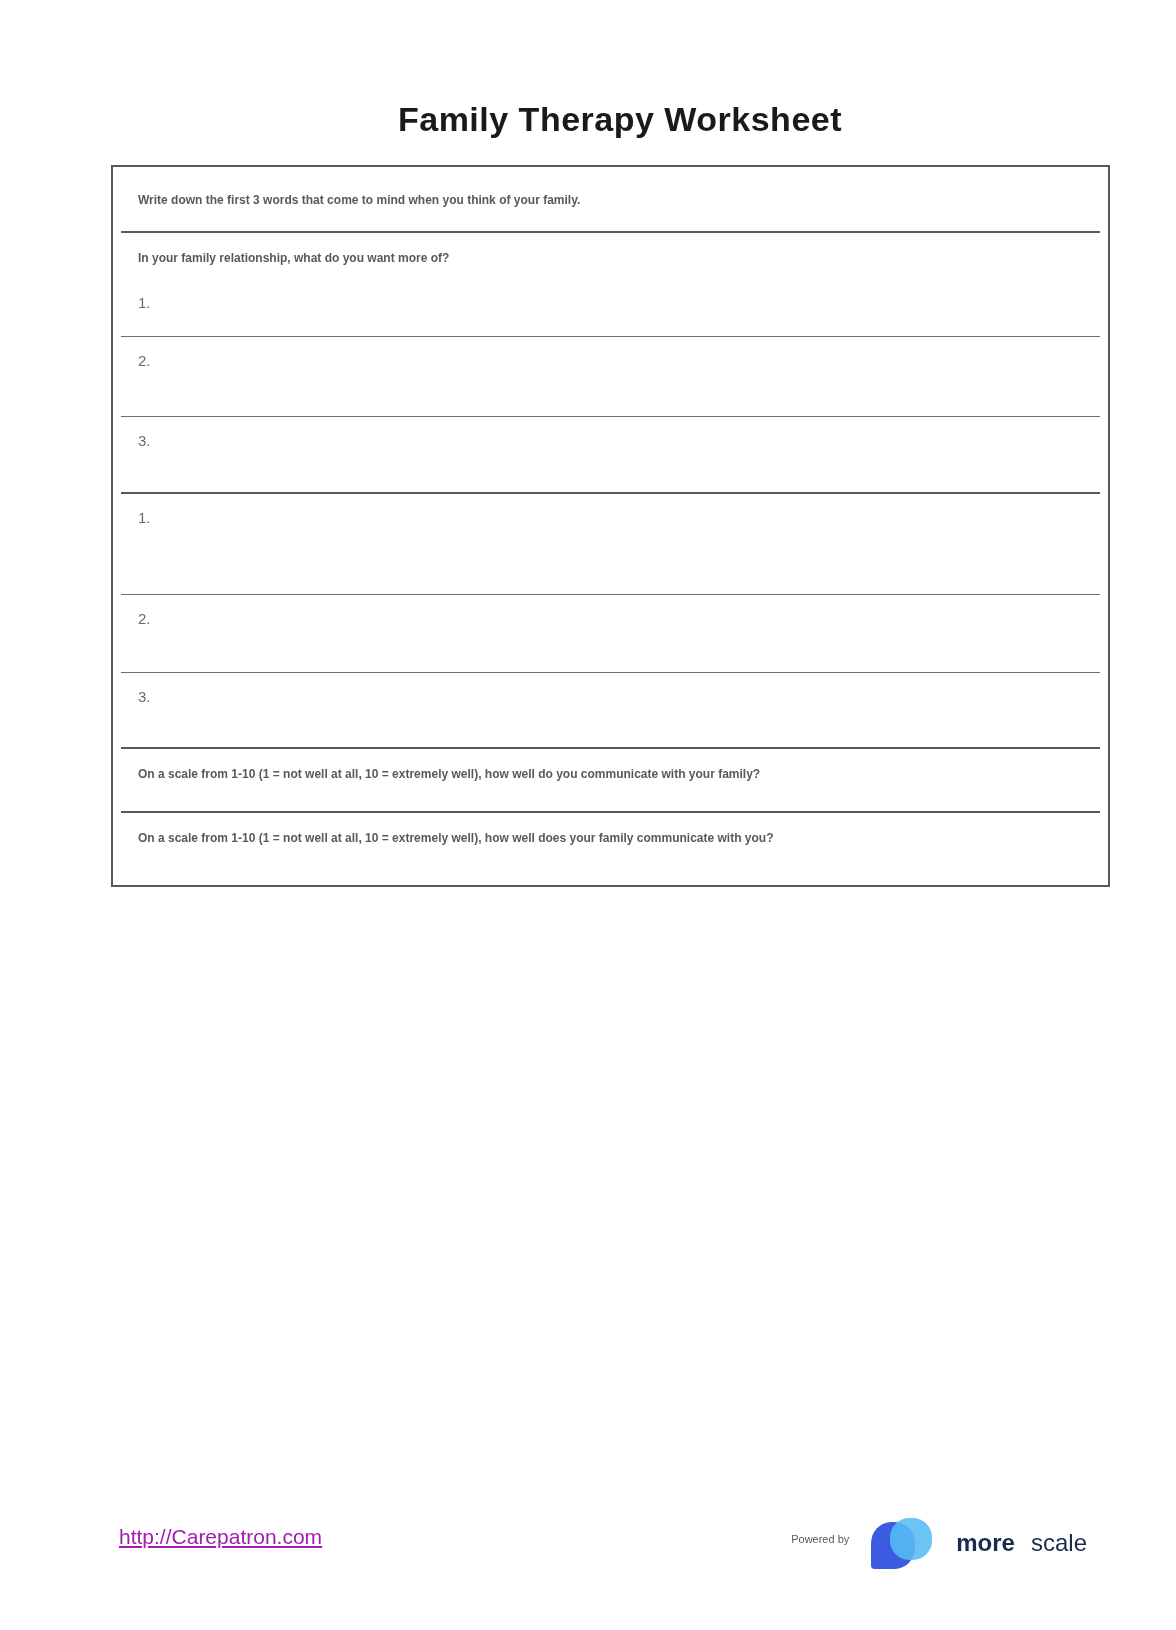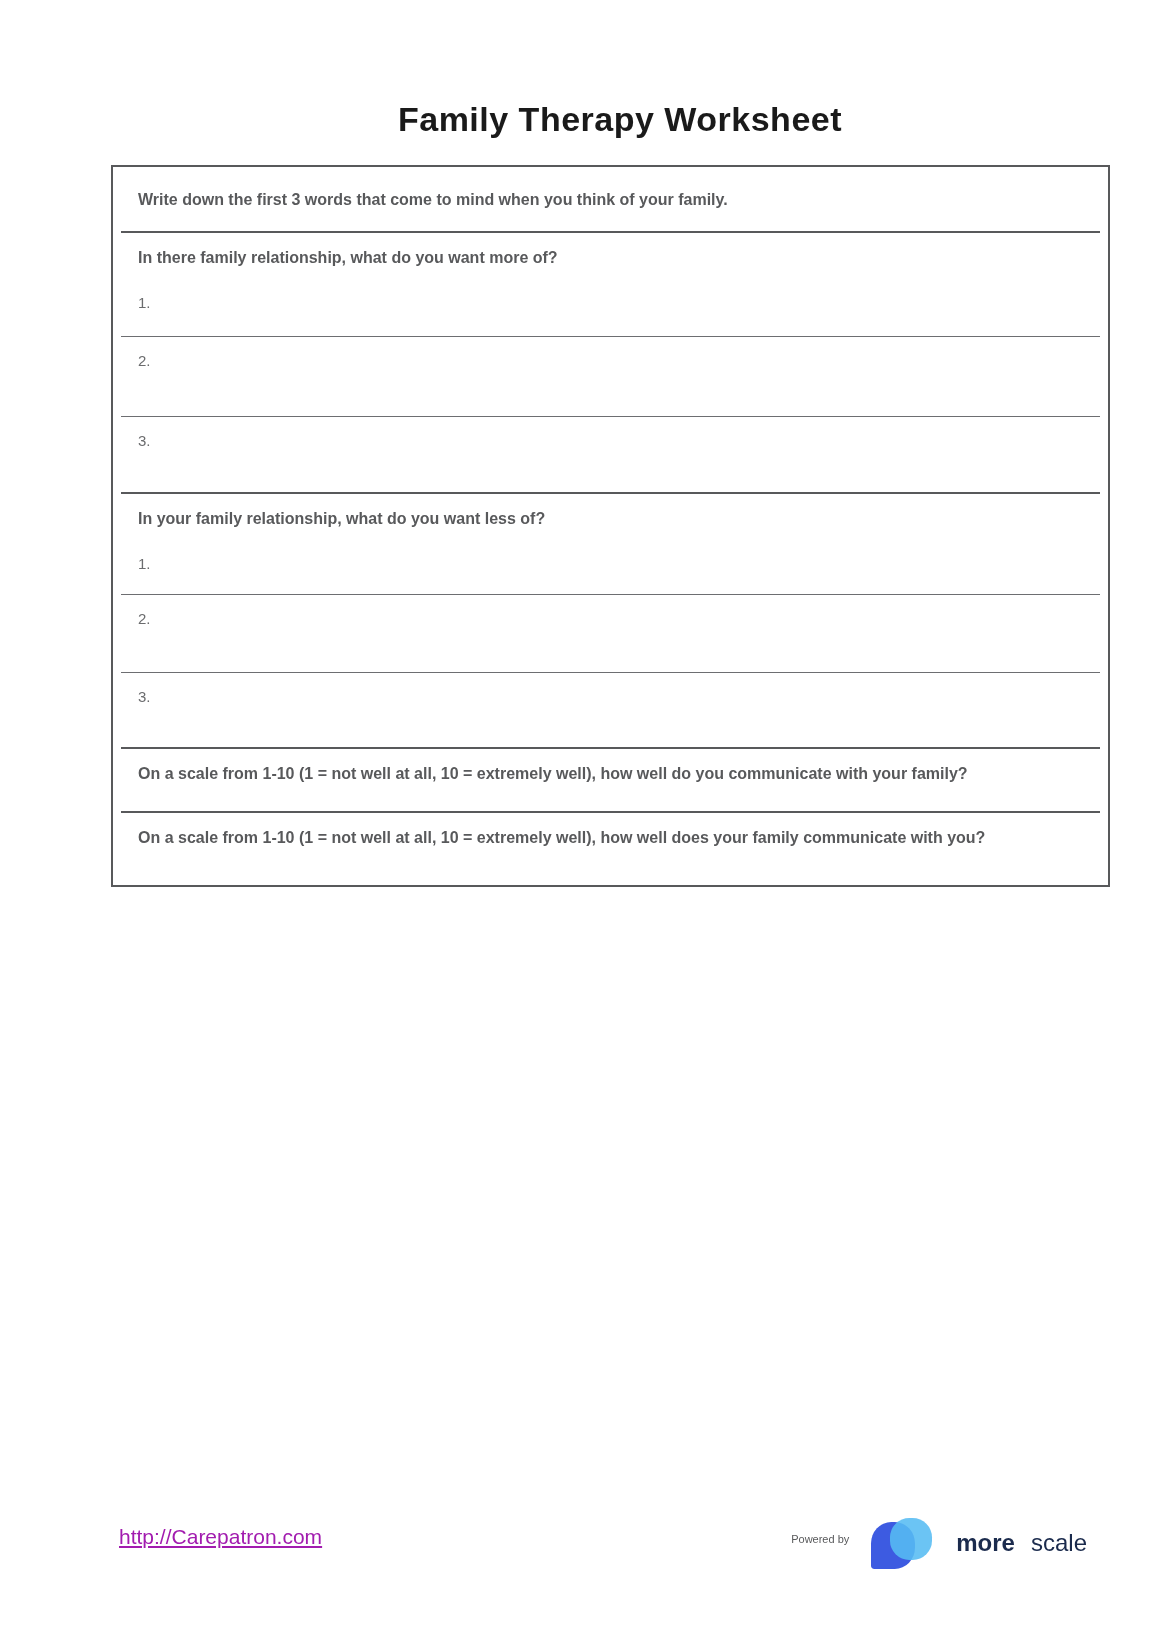--- a/index.html
+++ b/index.html
@@ -37,21 +37,21 @@
 
   .row {
     position: relative;
     padding: 6px 10px 0 9px;
     overflow: hidden;
   }
   .row.sect { border-top: 2px solid #58595B; }
   .row.sub  { border-top: 1px solid #6d6e71; }
 
   .q-label {
-    font-size: 16px;
+    font-size: 12px;
     font-weight: 700;
     color: #58595B;
     line-height: 22px;
   }
   .num-label {
     font-size: 15px;
     font-weight: 400;
     color: #6b6c6e;
     line-height: 20px;
   }
@@ -138,35 +138,34 @@
 
   <div class="sheet">
 
     <div class="row h-r1">
       <div class="answer-space"></div>
       <div class="q-label row-header">Write down the first 3 words that come to mind when you think of your family.</div>
     </div>
 
     <div class="row sect h-r2">
       <div class="answer-space"></div>
-      <div class="q-label row-header">In there family relationship, what do you want more of?</div>
+      <div class="q-label row-header">In your family relationship, what do you want more of?</div>
       <div class="num-label num-line">1.</div>
     </div>
     <div class="row sub h-r3">
       <div class="answer-space"></div>
       <div class="num-label">2.</div>
     </div>
     <div class="row sub h-r4">
       <div class="answer-space"></div>
       <div class="num-label">3.</div>
     </div>
 
     <div class="row sect h-r5">
       <div class="answer-space"></div>
-      <div class="q-label row-header">In your family relationship, what do you want less of?</div>
       <div class="num-label num-line">1.</div>
     </div>
     <div class="row sub h-r6">
       <div class="answer-space"></div>
       <div class="num-label">2.</div>
     </div>
     <div class="row sub h-r7">
       <div class="answer-space"></div>
       <div class="num-label">3.</div>
     </div>

